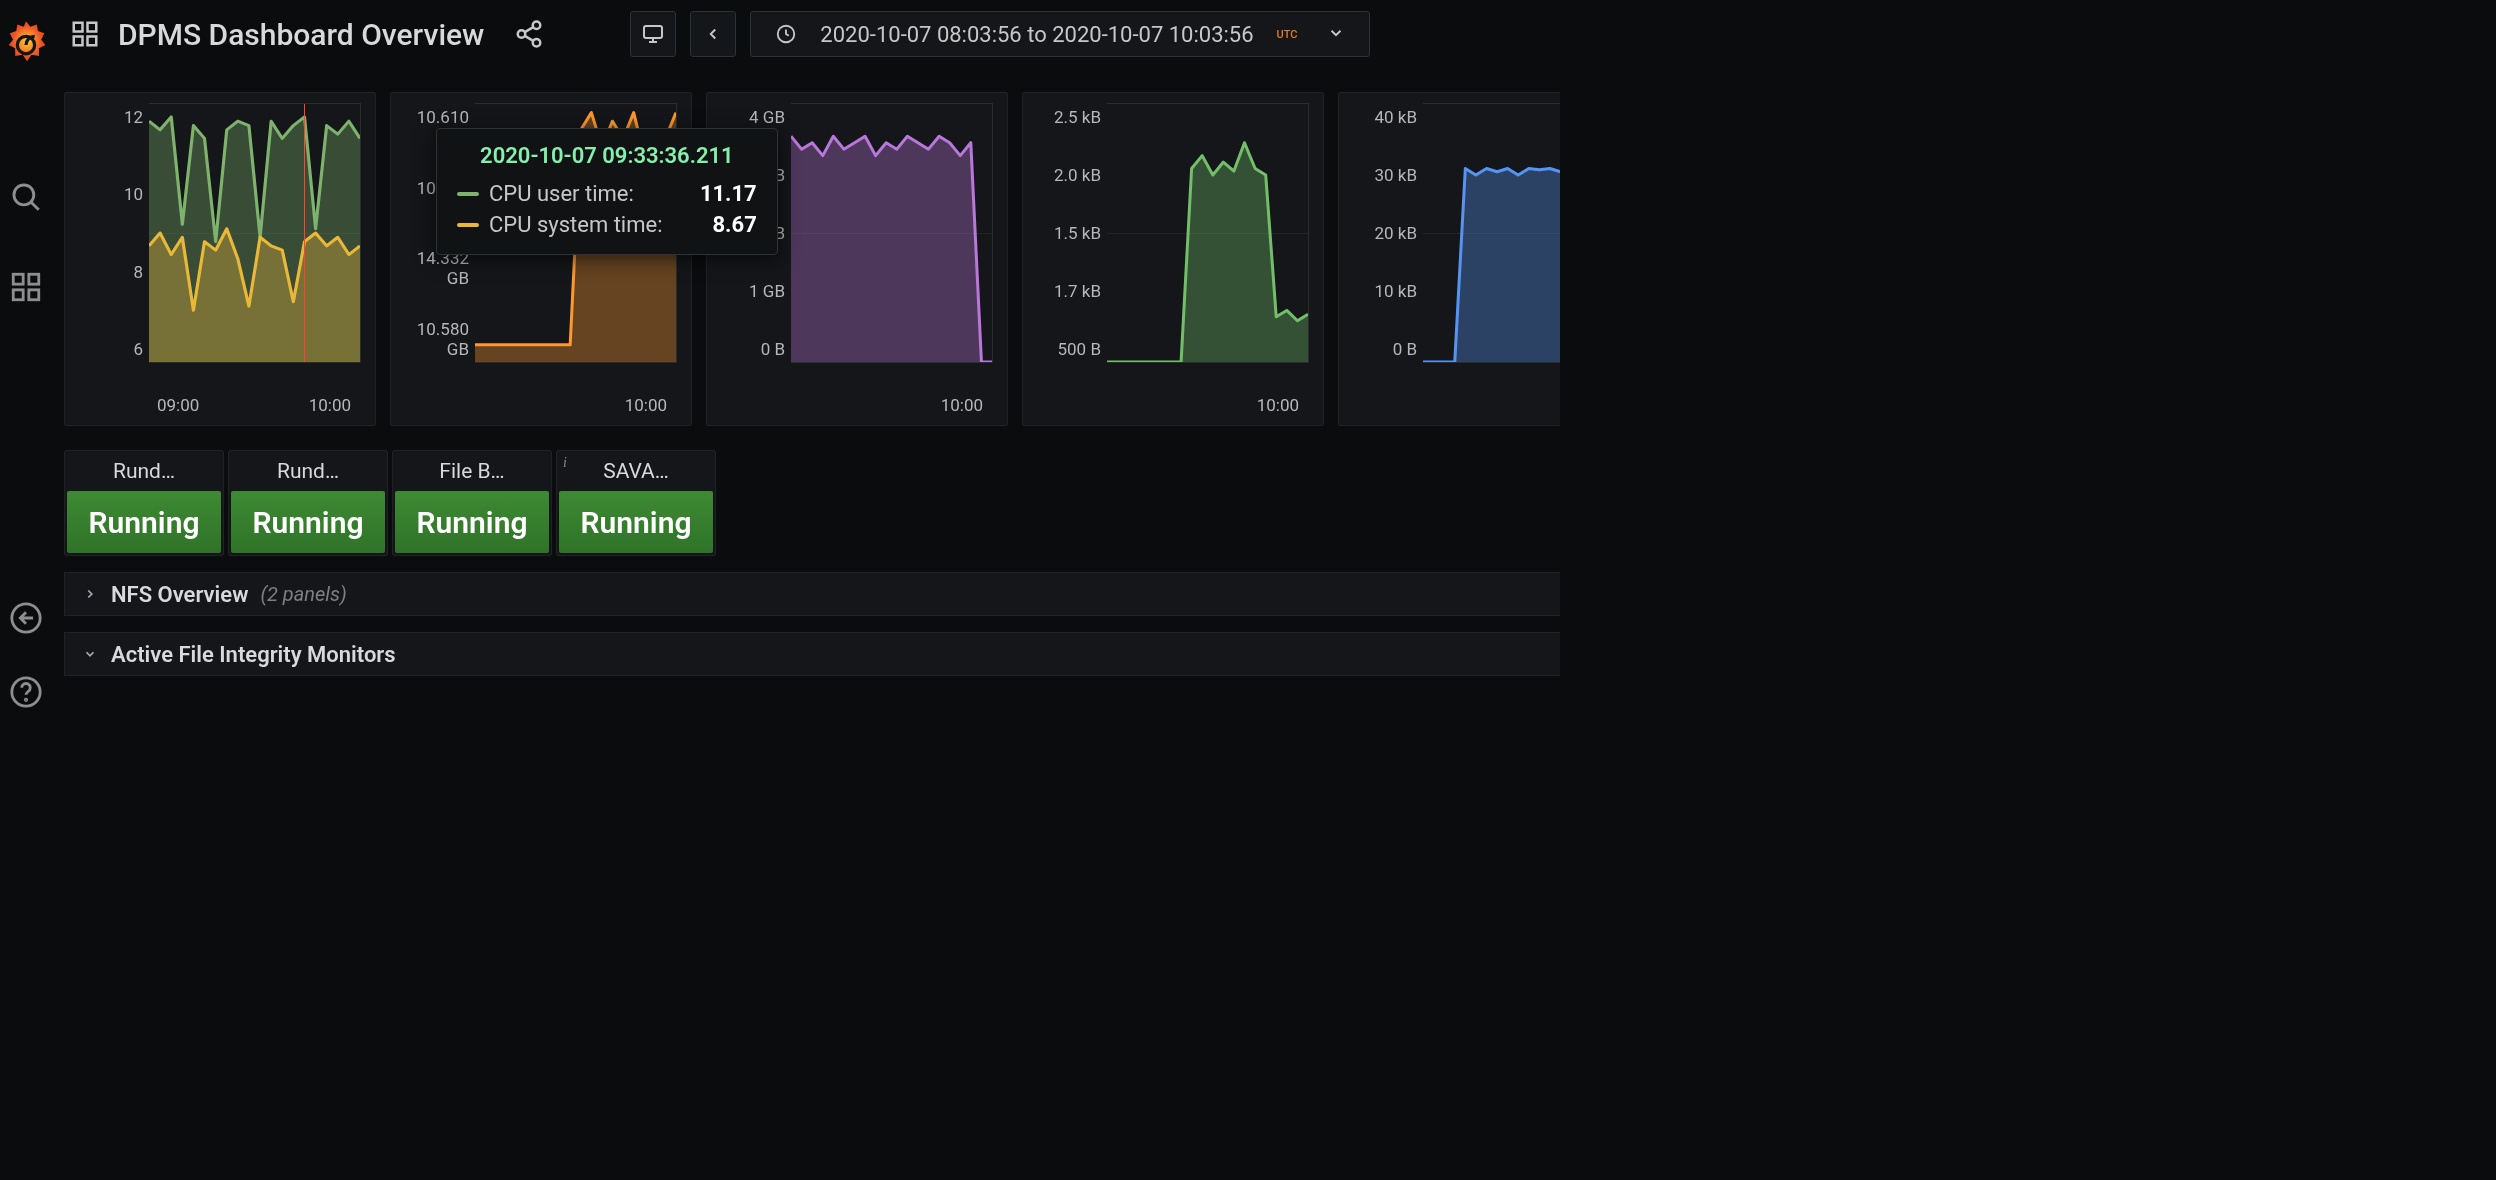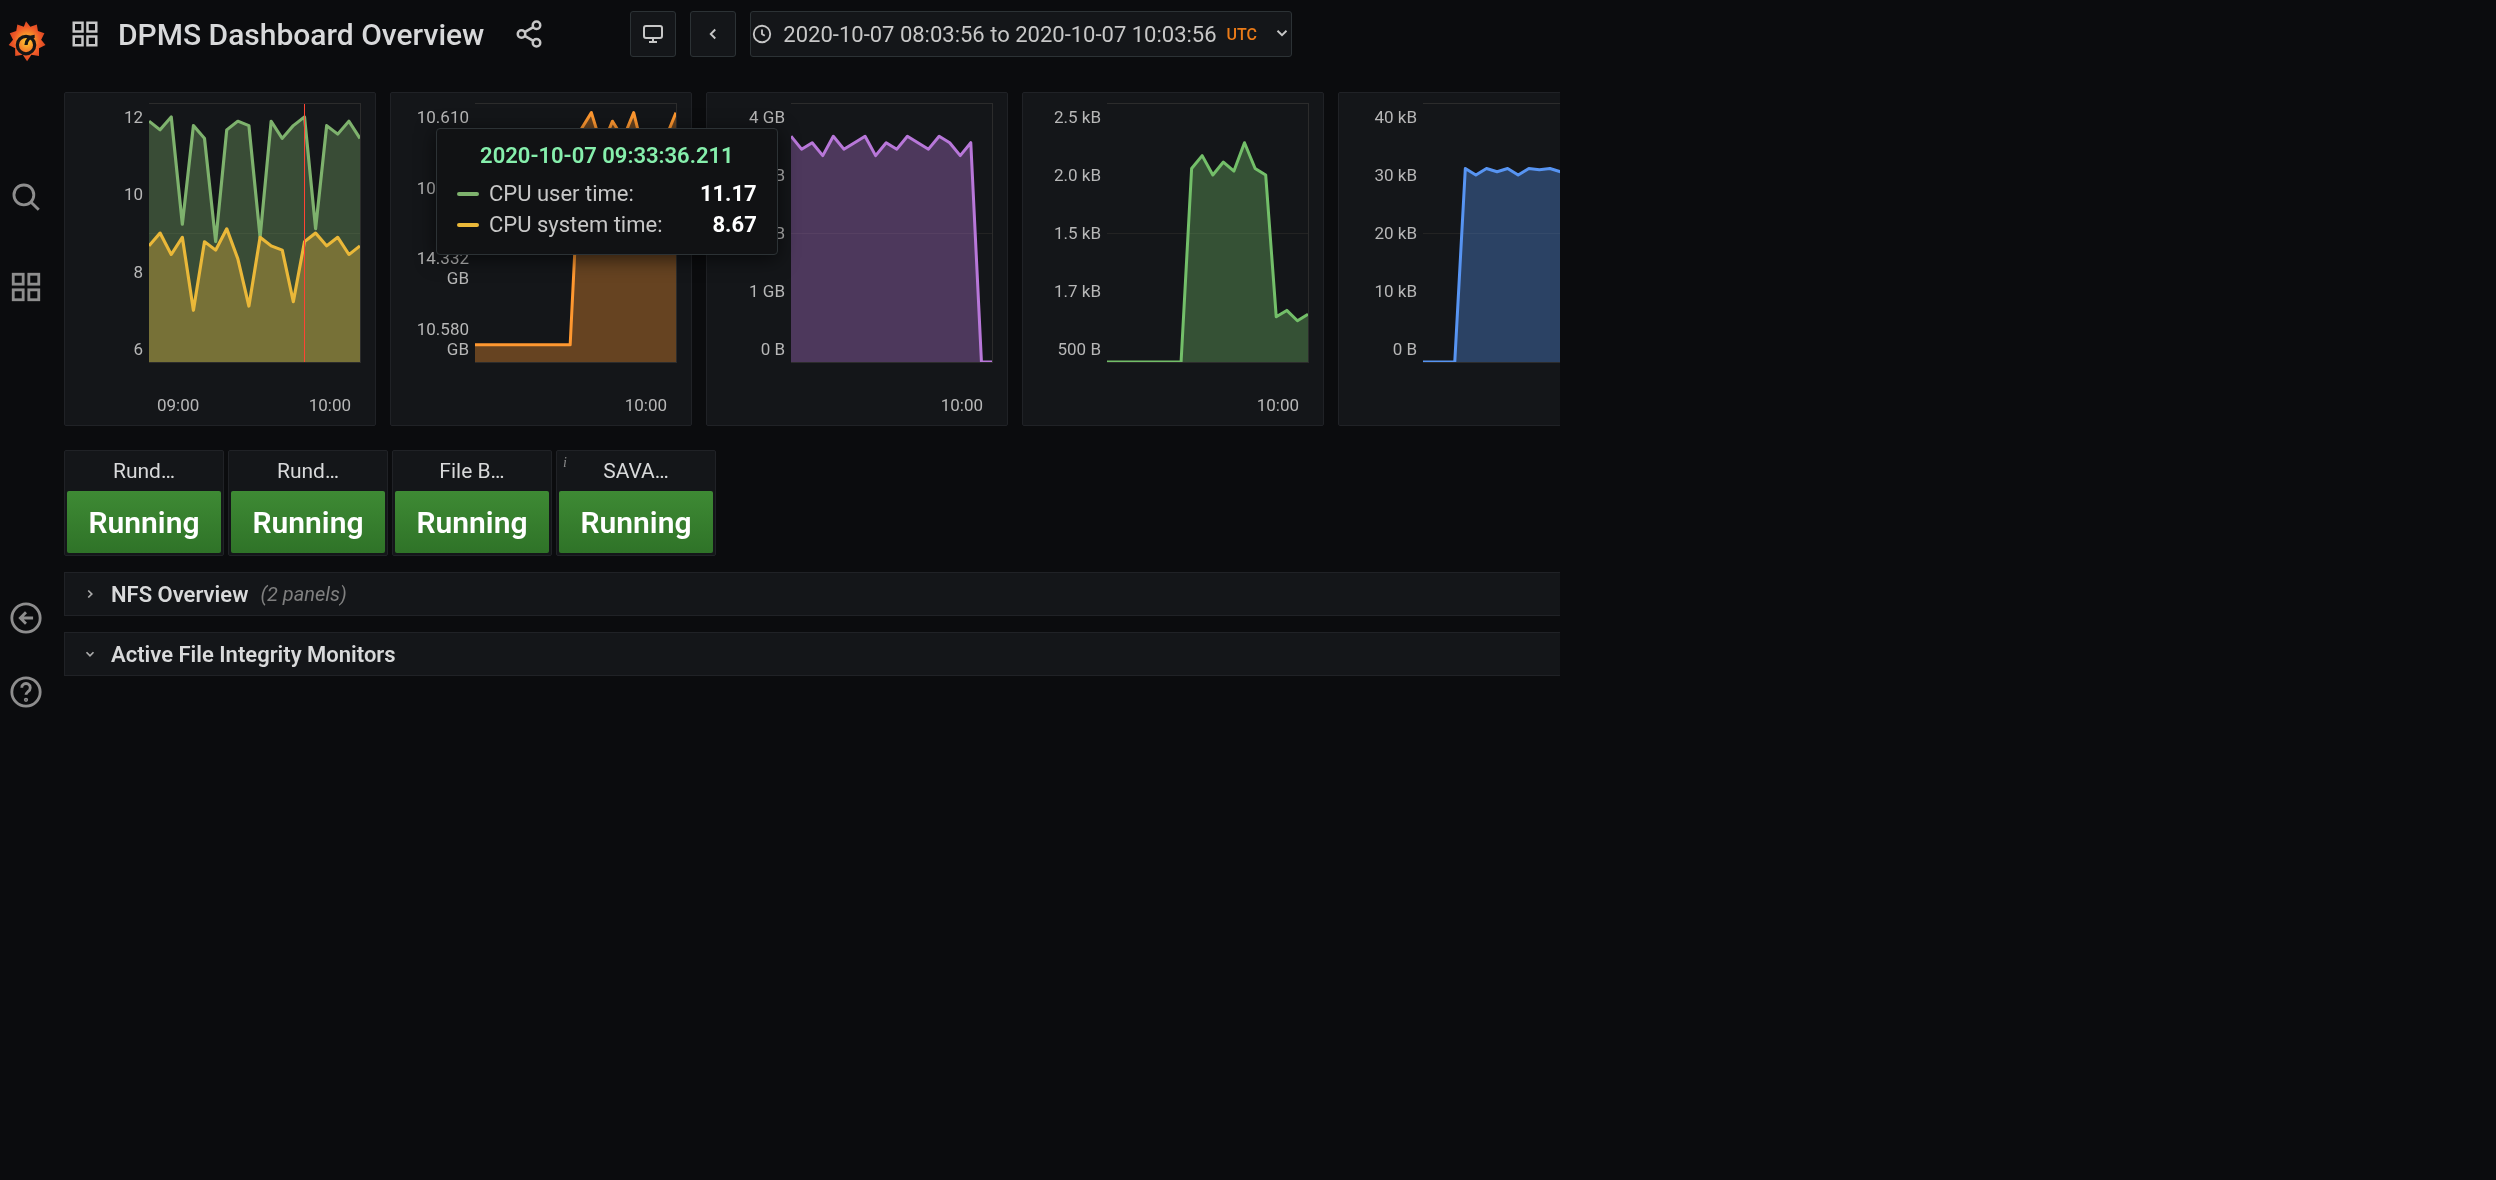--- a/index.html
+++ b/index.html
@@ -45,25 +45,25 @@
   height: 46px;
   display: flex;
   align-items: center;
   justify-content: center;
   color: #c7c7c7;
   cursor: pointer;
 }
 .btn.sq { width: 46px; }
 .timepicker {
   flex: 0 0 auto;
-  padding: 0 0;
-  gap: 10px;
+  padding: 0 24px;
+  gap: 23px;
   font-size: 22px;
 }
-.timepicker .utc { color:#eb7b18; font-size:16px; font-weight:500; }
+.timepicker .utc { color:#eb7b18; font-size:11px; font-weight:500; }
 .timepicker .chev { margin-left:6px; }
 .content { flex:1; padding: 0 12px; overflow:hidden; }
 .panel-row { display:flex; gap:14px; margin-top:24px; }
 .panel {
   background: #141619;
   border: 1px solid #202226;
   border-radius: 2px;
   position: relative;
 }
 .chart-panel { width: 302px; height: 334px; padding: 10px 14px 4px 6px; }

